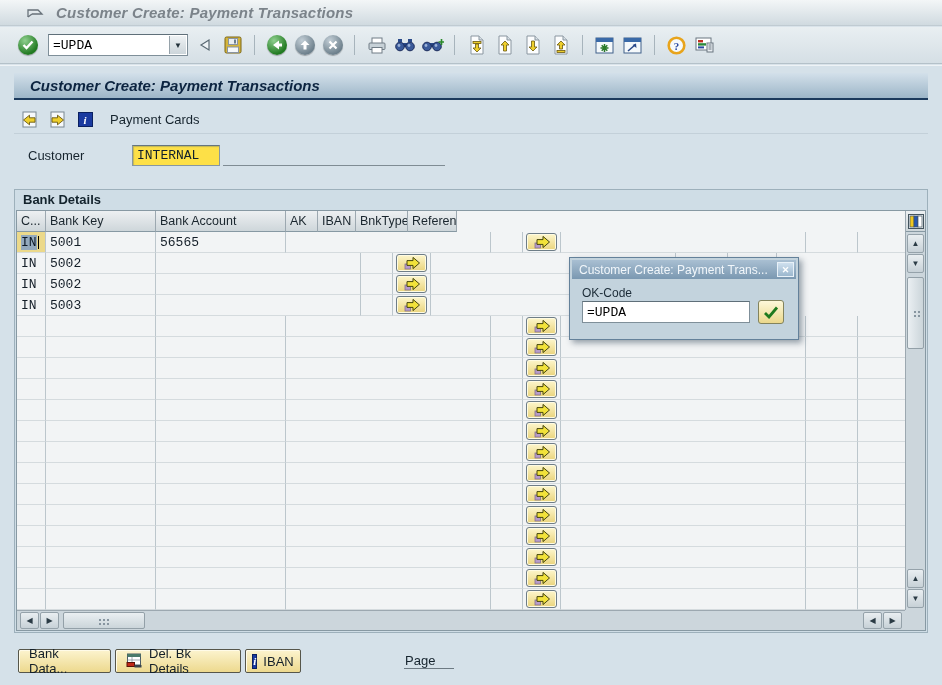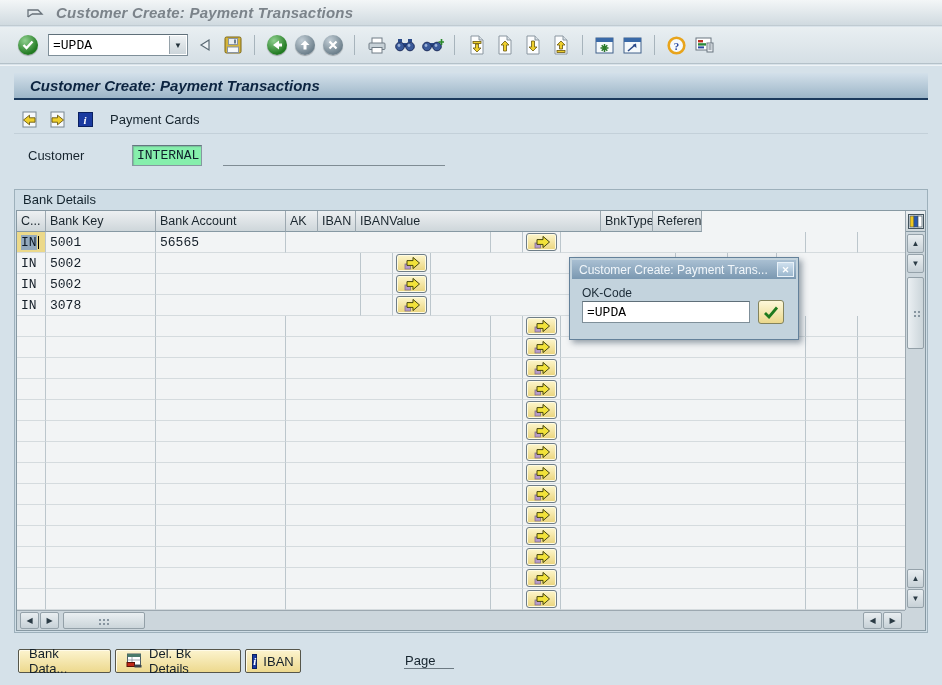--- a/index.html
+++ b/index.html
@@ -37,29 +37,29 @@
   .app-titlebar .t { font-size:15px; font-weight:bold; font-style:italic; color:#0c2440; }
 
   .app-toolbar { position:absolute; left:14px; top:40px; width:914px; height:28px;
     display:flex; align-items:center; gap:10px; padding-left:6px; border-bottom:1px solid #c3d0d9; }
   .app-toolbar .txtbtn { font-size:13px; color:#16242e; padding:2px 6px; }
   .ico16 { width:18px; height:18px; display:flex; align-items:center; justify-content:center; }
   .info-sq { width:15px; height:15px; background:#1a3aa0; border:1px solid #0a2060;
     color:#fff; font:bold italic 11px "Liberation Serif",serif; display:flex; align-items:center; justify-content:center; }
 
   .cust-label { position:absolute; left:28px; top:82px; font-size:13px; color:#16242e; }
-  .cust-field { position:absolute; left:132px; top:79px; width:70px; height:21px;
-    background:#86efac; border:1px solid #8797a1; border-top-color:#65757f; box-shadow:inset 1px 1px 1px rgba(90,105,115,.35);
+  .cust-field { position:absolute; left:132px; top:79px; width:88px; height:21px;
+    background:#fde047; border:1px solid #8797a1; border-top-color:#65757f; box-shadow:inset 1px 1px 1px rgba(90,105,115,.35);
     font-family:"Liberation Mono","DejaVu Sans Mono",monospace; font-size:13px; color:#10202c; padding:2px 0 0 4px; }
   .cust-uline { position:absolute; left:223px; top:99px; width:222px; border-bottom:1px solid #7f8c94; }
 
   
   .group { position:absolute; left:14px; top:123px; width:914px; height:444px;
     border:1px solid #9db0bb; background:#cfdde6; }
-  .group-title { height:19px; font-size:13px; color:#13232d; padding:2px 0 0 8px; }
+  .group-title { height:19px; font-size:13px; color:#13232d; padding:2px 0 0 8px;font-weight:bold; }
   .tc { position:absolute; left:1px; top:20px; width:910px; height:421px; border:1px solid #8799a3; background:#f2f4f5; }
 
   .tc-head { position:absolute; left:0; top:0; height:21px; display:flex; }
   .hc { height:21px; background:linear-gradient(#edf0f2,#ced6da); border-right:1px solid #9ca8b0;
     border-bottom:1px solid #8799a3; font-size:12.5px; color:#1a262e; padding:3px 0 0 4px;
     white-space:nowrap; overflow:hidden; flex:0 0 auto; }
   .tc-body { position:absolute; left:0; top:21px; }
   .tr { display:flex; height:21px; }
   .td { height:21px; background:#f2f4f5; border-right:1px solid #bcc6cc; border-bottom:1px solid #d5dbde;
     font-family:"Liberation Mono","DejaVu Sans Mono",monospace; font-size:13px; color:#141e28;
@@ -306,21 +306,20 @@
   <div class="group">
     <div class="group-title">Bank Details</div>
 
     <div class="tc">
       <div class="tc-head">
           <div class="hc" style="width: 29px;">C...</div>
           <div class="hc" style="width: 110px;">Bank Key</div>
           <div class="hc" style="width: 130px;">Bank Account</div>
           <div class="hc" style="width: 32px;">AK</div>
           <div class="hc" style="width: 38px;">IBAN</div>
-          <div class="hc" style="width: 245px;">IBANValue</div>
           <div class="hc" style="width: 52px;">BnkType</div>
           <div class="hc" style="width: 49px;">Referenc</div>
         </div>
       <div class="tc-body">
           <div class="tr">
             <div class="td sel" style="width: 29px;"><span class="selx">IN</span><span class="caret"></span></div>
             <div class="td" style="width: 110px;">5001</div>
             <div class="td" style="width: 130px;">56565</div>
             <div class="td" style="width: 205px;"></div>
             <div class="td" style="width: 32px;"></div>
@@ -365,21 +364,21 @@
                   <polygon points="4,4.6 10,4.6 10,1.4 16.5,7 10,12.6 10,9.4 4,9.4" fill="#f2e23a" stroke="#46460e" stroke-width="1"></polygon>
                 </svg>
               </div>
             </div>
             <div class="td" style="width: 245px;"></div>
             <div class="td" style="width: 52px;"></div>
             <div class="td" style="width: 49px;"></div>
           </div>
           <div class="tr">
             <div class="td" style="width: 29px;">IN</div>
-            <div class="td" style="width: 110px;">3078</div>
+            <div class="td" style="width: 110px;">5003</div>
             <div class="td" style="width: 205px;"></div>
             <div class="td" style="width: 32px;"></div>
             <div class="td ibtn-cell" style="width: 38px;">
               <div class="ibtn">
                 <svg width="18" height="14" viewBox="0 0 18 14">
                   <rect x="2" y="8" width="5.5" height="5" fill="#b79bc9" stroke="#83708f" stroke-width=".8"></rect>
                   <polygon points="4,4.6 10,4.6 10,1.4 16.5,7 10,12.6 10,9.4 4,9.4" fill="#f2e23a" stroke="#46460e" stroke-width="1"></polygon>
                 </svg>
               </div>
             </div>

